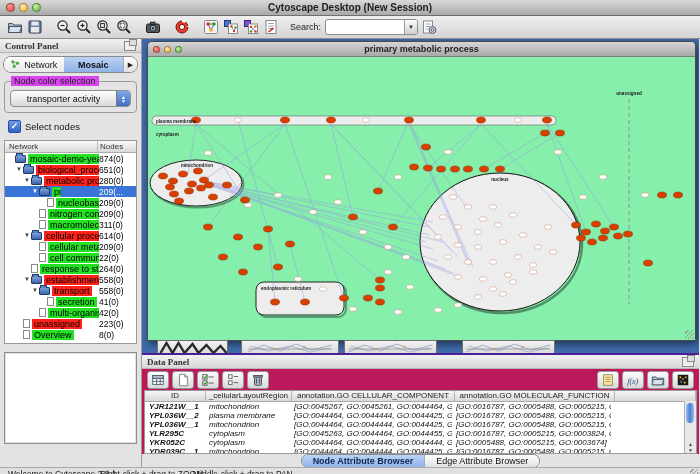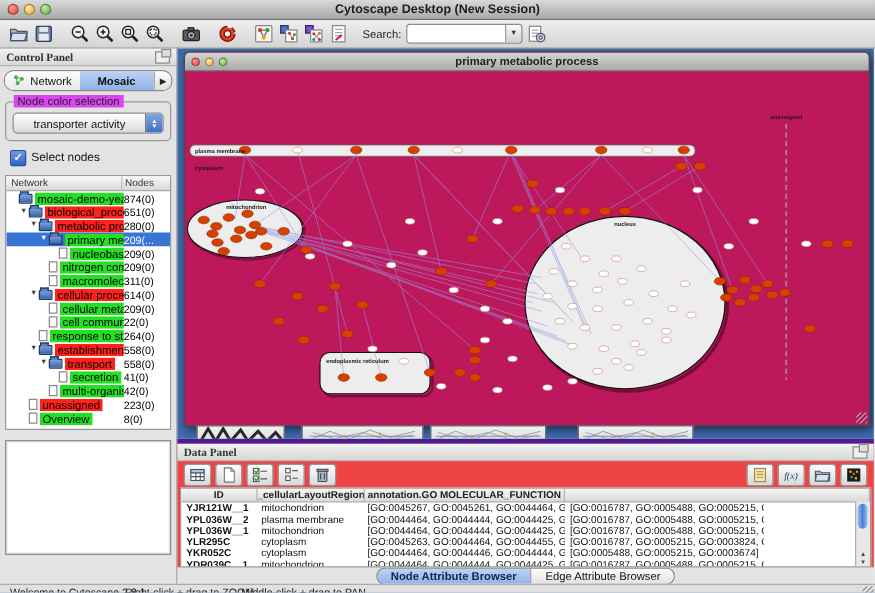--- a/index.html
+++ b/index.html
@@ -57,45 +57,45 @@
   .tree-row.sel{background:#3875d7;}
   .tree-row .tw{flex:none;}
   .tree-row .arrow{flex:none;width:8px;font-size:6px;color:#444;text-align:center;line-height:11px;}
   .tree-row.sel .arrow{color:#fff;}
   .folder-ic{flex:none;width:11px;height:8px;background:linear-gradient(#7d9fd8,#3c64aa);border:1px solid #1d3c6e;border-radius:1px;position:relative;margin-right:2px;box-sizing:border-box;}
   .folder-ic::before{content:"";position:absolute;left:0;top:-3px;width:5px;height:2px;background:#5c82c2;border:1px solid #1d3c6e;border-bottom:none;}
   .file-ic{flex:none;width:7px;height:9px;background:#fff;border:1px solid #8a8a8a;margin-right:2px;box-sizing:border-box;}
   .lblwrap{flex:1 1 auto;overflow:hidden;white-space:nowrap;}
   .tree-lbl{font-size:9px;color:#000;padding:0 2px;white-space:nowrap;}
   .tree-count{flex:none;width:37px;font-size:8.5px;color:#000;white-space:nowrap;overflow:hidden;}
-  .tree-row.sel .tree-count{color:#fff;}
+  .tree-row.sel .tree-count{color:#fff;padding-left:38px;}
 
   .birdview{margin:8px 4px 0 4px;height:90px;background:#fff;border:1px solid #8d8d8d;box-shadow:inset 0 0 0 1px #e2e2e2;}
 
   
   .desktop{position:relative;height:316px;background:#3f6cae;overflow:hidden;}
-  .net-window{position:absolute;left:5px;top:2px;width:549px;height:300px;background:#be185d;border:1px solid #4a4a4a;border-radius:5px 5px 0 0;box-shadow:2px 3px 8px rgba(0,0,0,.55);overflow:hidden;box-sizing:border-box;}
+  .net-window{position:absolute;left:5px;top:2px;width:549px;height:300px;background:#86efac;border:1px solid #4a4a4a;border-radius:5px 5px 0 0;box-shadow:2px 3px 8px rgba(0,0,0,.55);overflow:hidden;box-sizing:border-box;}
   .net-titlebar{height:14px;background:linear-gradient(#d6d6d6,#a9a9a9);border-bottom:1px solid #7c7c7c;display:flex;align-items:center;position:relative;}
   .net-titlebar .lights{padding-left:5px;}
   .net-titlebar .light{width:7px;height:7px;}
   .net-title{position:absolute;left:0;right:0;text-align:center;font-size:9px;font-weight:600;color:#222;}
   .net-canvas{display:block;}
   .win-grip{position:absolute;right:1px;bottom:1px;width:9px;height:9px;background:
     repeating-linear-gradient(135deg,transparent 0 2px,#9a9a9a 2px 3px);}
   .thumb{position:absolute;top:301px;height:15px;background:linear-gradient(#f2f2f2,#d8d8d8);border:1px solid #6e6e6e;border-bottom:none;box-sizing:border-box;overflow:hidden;}
 
   
-  .data-panel{height:99px;background:#ef4444;border-top:4px solid #4c1d95;display:flex;flex-direction:column;}
+  .data-panel{height:99px;background:#be185d;border-top:2px solid #4c1d95;display:flex;flex-direction:column;}
   .dp-toolbar{height:21px;display:flex;align-items:center;padding:0 5px;gap:3px;}
   .dp-btn{width:20px;height:16px;border:1px solid #989898;border-radius:3px;background:linear-gradient(#fdfdfd,#d8d8d8);display:flex;align-items:center;justify-content:center;}
   .dp-spacer{flex:1;}
   .dp-tablewrap{flex:1;margin:0 2px;border:1px solid #9a9a9a;background:#fff;position:relative;overflow:hidden;}
-  .dp-thead{display:flex;height:10px;background:linear-gradient(#f7f7f7,#d9d9d9);border-bottom:1px solid #a9a9a9;font-weight:bold;}
+  .dp-thead{display:flex;height:10px;background:linear-gradient(#f7f7f7,#d9d9d9);border-bottom:1px solid #a9a9a9;}
   .dp-th{font-size:8px;color:#222;text-align:center;border-right:1px solid #b5b5b5;line-height:10px;overflow:hidden;white-space:nowrap;}
-  .dp-row{display:flex;height:9px;align-items:center;}
+  .dp-row{display:flex;height:9px;align-items:center;font-style:italic;}
   .dp-td{font-size:8px;color:#111;white-space:nowrap;overflow:hidden;padding-left:4px;box-sizing:border-box;}
   .dp-td.id{font-weight:bold;}
   .c1{width:60px;}.c2{width:85px;}.c3{width:162px;}.c4{width:159px;}.c5{flex:1;}
   .dp-scroll{position:absolute;right:0;top:10px;bottom:0;width:11px;background:#e8e8e8;border-left:1px solid #b0b0b0;}
   .dp-thumb{position:absolute;left:1px;top:2px;width:8px;height:20px;border-radius:4px;background:linear-gradient(90deg,#9cc0f0,#4a7fd4,#9cc0f0);}
   .dp-arrows{position:absolute;left:0;bottom:0;width:100%;font-size:5px;color:#444;text-align:center;line-height:6px;}
 
   
   .tabs-row{height:13px;background:#e3e3e3;display:flex;justify-content:center;align-items:center;}
   .seg{display:inline-flex;border:1px solid #8a8a8a;border-radius:8px;overflow:hidden;height:12px;box-shadow:0 1px 1px rgba(255,255,255,.8);}
@@ -693,20 +693,21 @@
                   <rect x="5" y="9" width="2" height="2" fill="#3a93c9"></rect>
                   <rect x="9" y="10" width="2" height="2" fill="#f7c400"></rect>
                 </svg>
               </span>
             </span>
         </div>
         <div class="dp-tablewrap">
           <div class="dp-thead">
               <span class="dp-th c1">ID</span>
               <span class="dp-th c2">_cellularLayoutRegion</span>
+              <span class="dp-th c3">annotation.GO CELLULAR_COMPONENT</span>
               <span class="dp-th c4">annotation.GO MOLECULAR_FUNCTION</span>
               <span class="dp-th c5"></span>
             </div>
           <div>
               <div class="dp-row">
                 <span class="dp-td c1 id">YJR121W__1</span>
                 <span class="dp-td c2">mitochondrion</span>
                 <span class="dp-td c3">[GO:0045267, GO:0045261, GO:0044464, G...</span>
                 <span class="dp-td c4">[GO:0016787, GO:0005488, GO:0005215, G...</span>
               </div>

